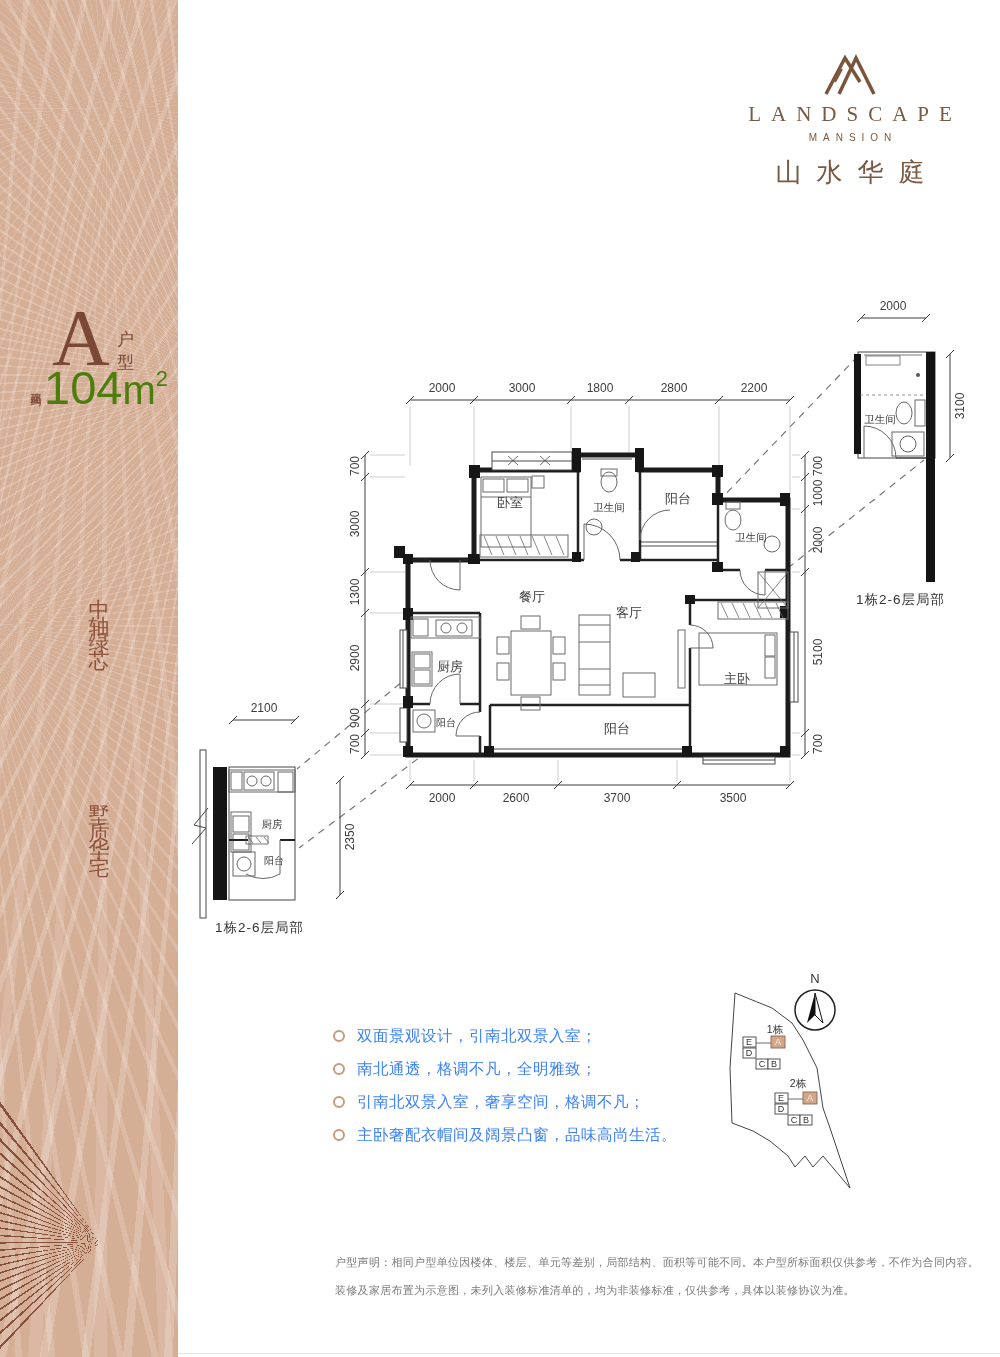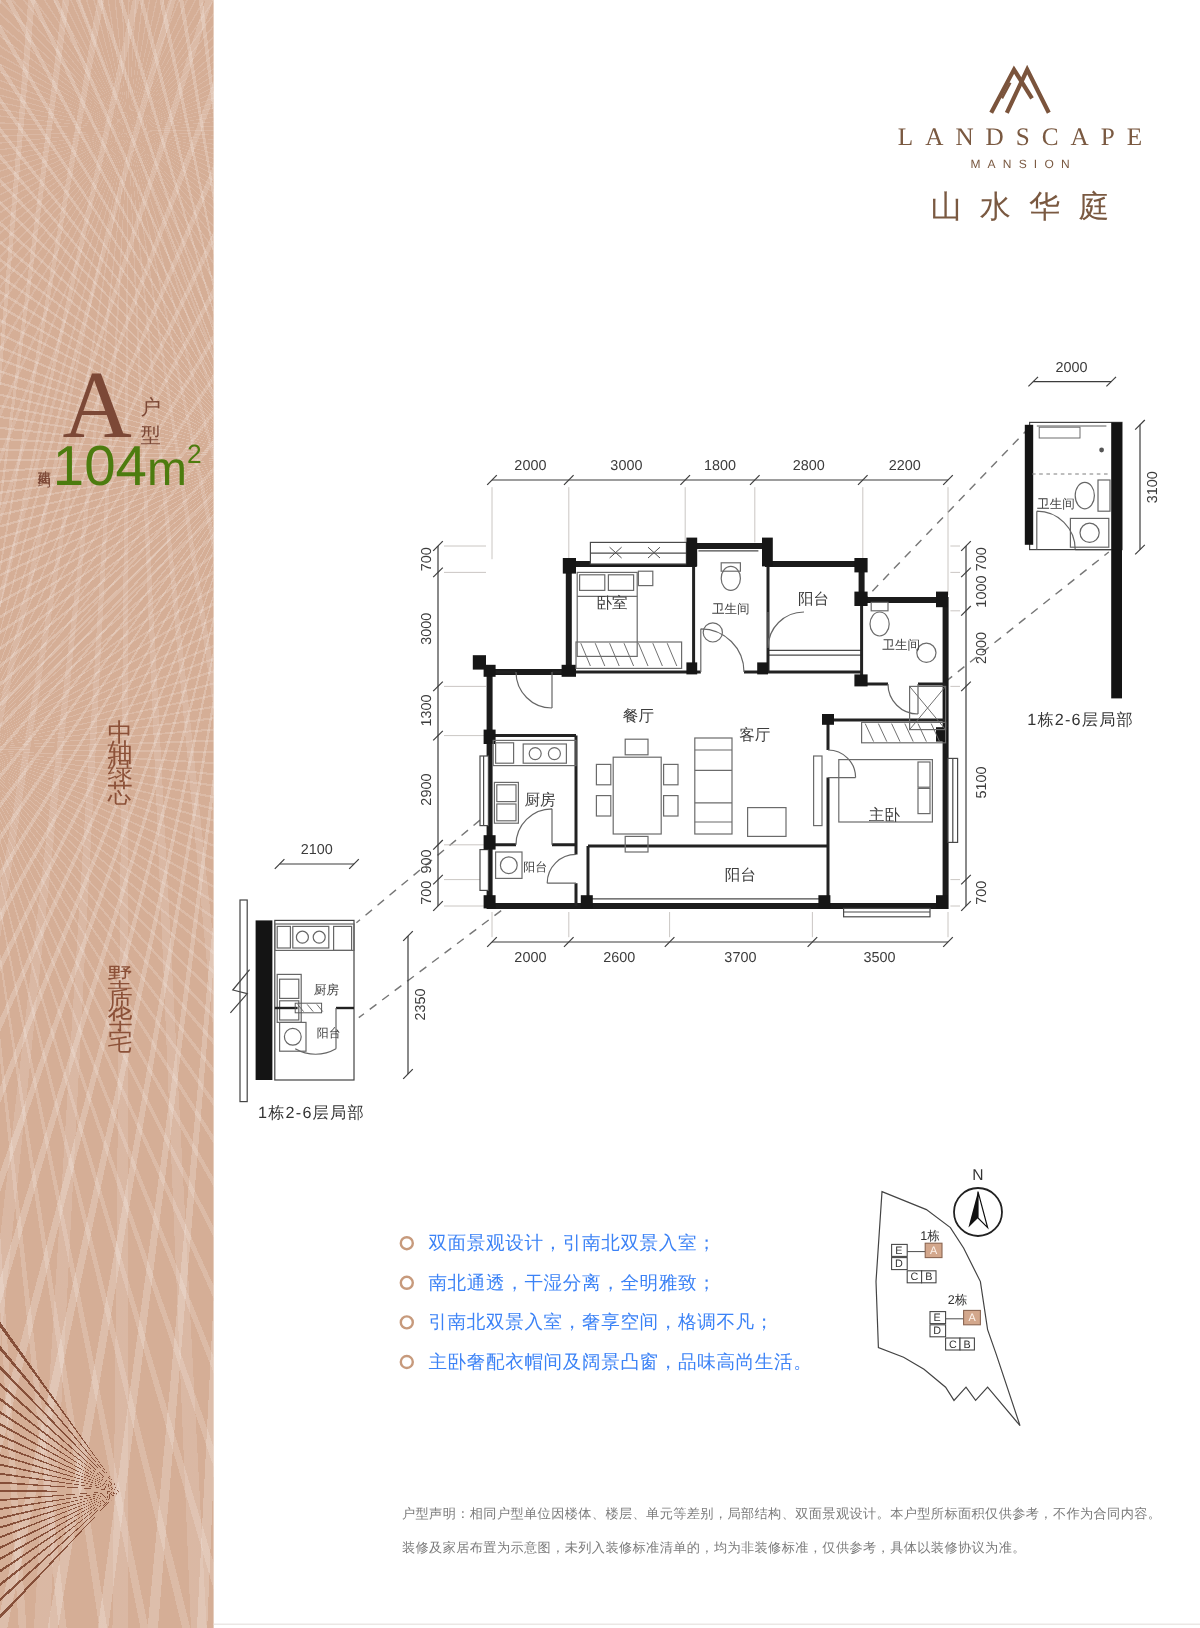--- a/index.html
+++ b/index.html
@@ -366,21 +366,21 @@
     </g>
   </svg>
 
   <div class="features">
     <div class="feature">
       <span class="ring"></span>
       <span>双面景观设计，引南北双景入室；</span>
     </div>
     <div class="feature">
       <span class="ring"></span>
-      <span>南北通透，干湿分离，全明雅致；</span>
+      <span>南北通透，格调不凡，全明雅致；</span>
     </div>
     <div class="feature">
       <span class="ring"></span>
       <span>引南北双景入室，奢享空间，格调不凡；</span>
     </div>
     <div class="feature">
       <span class="ring"></span>
       <span>主卧奢配衣帽间及阔景凸窗，品味高尚生活。</span>
     </div>
   </div>
@@ -417,18 +417,18 @@
       <rect x="85" y="152" width="12" height="10" fill="#fff" stroke="#444" stroke-width="0.9"></rect>
       <text class="site-letter" x="66" y="138">E</text>
       <text class="site-letter" x="66" y="149">D</text>
       <text class="site-letter" x="95" y="138" style="fill:#fdf4ee">A</text>
       <text class="site-letter" x="79" y="160">C</text>
       <text class="site-letter" x="91" y="160">B</text>
     </g>
   </svg>
 
   <div class="disclaimer">
-    <div>户型声明：相同户型单位因楼体、楼层、单元等差别，局部结构、双面景观设计。本户型所标面积仅供参考，不作为合同内容。</div>
+    <div>户型声明：相同户型单位因楼体、楼层、单元等差别，局部结构、面积等可能不同。本户型所标面积仅供参考，不作为合同内容。</div>
     <div>装修及家居布置为示意图，未列入装修标准清单的，均为非装修标准，仅供参考，具体以装修协议为准。</div>
   </div>
 
   <div class="bottom-line"></div>
 </div>
 
 </body></html>

